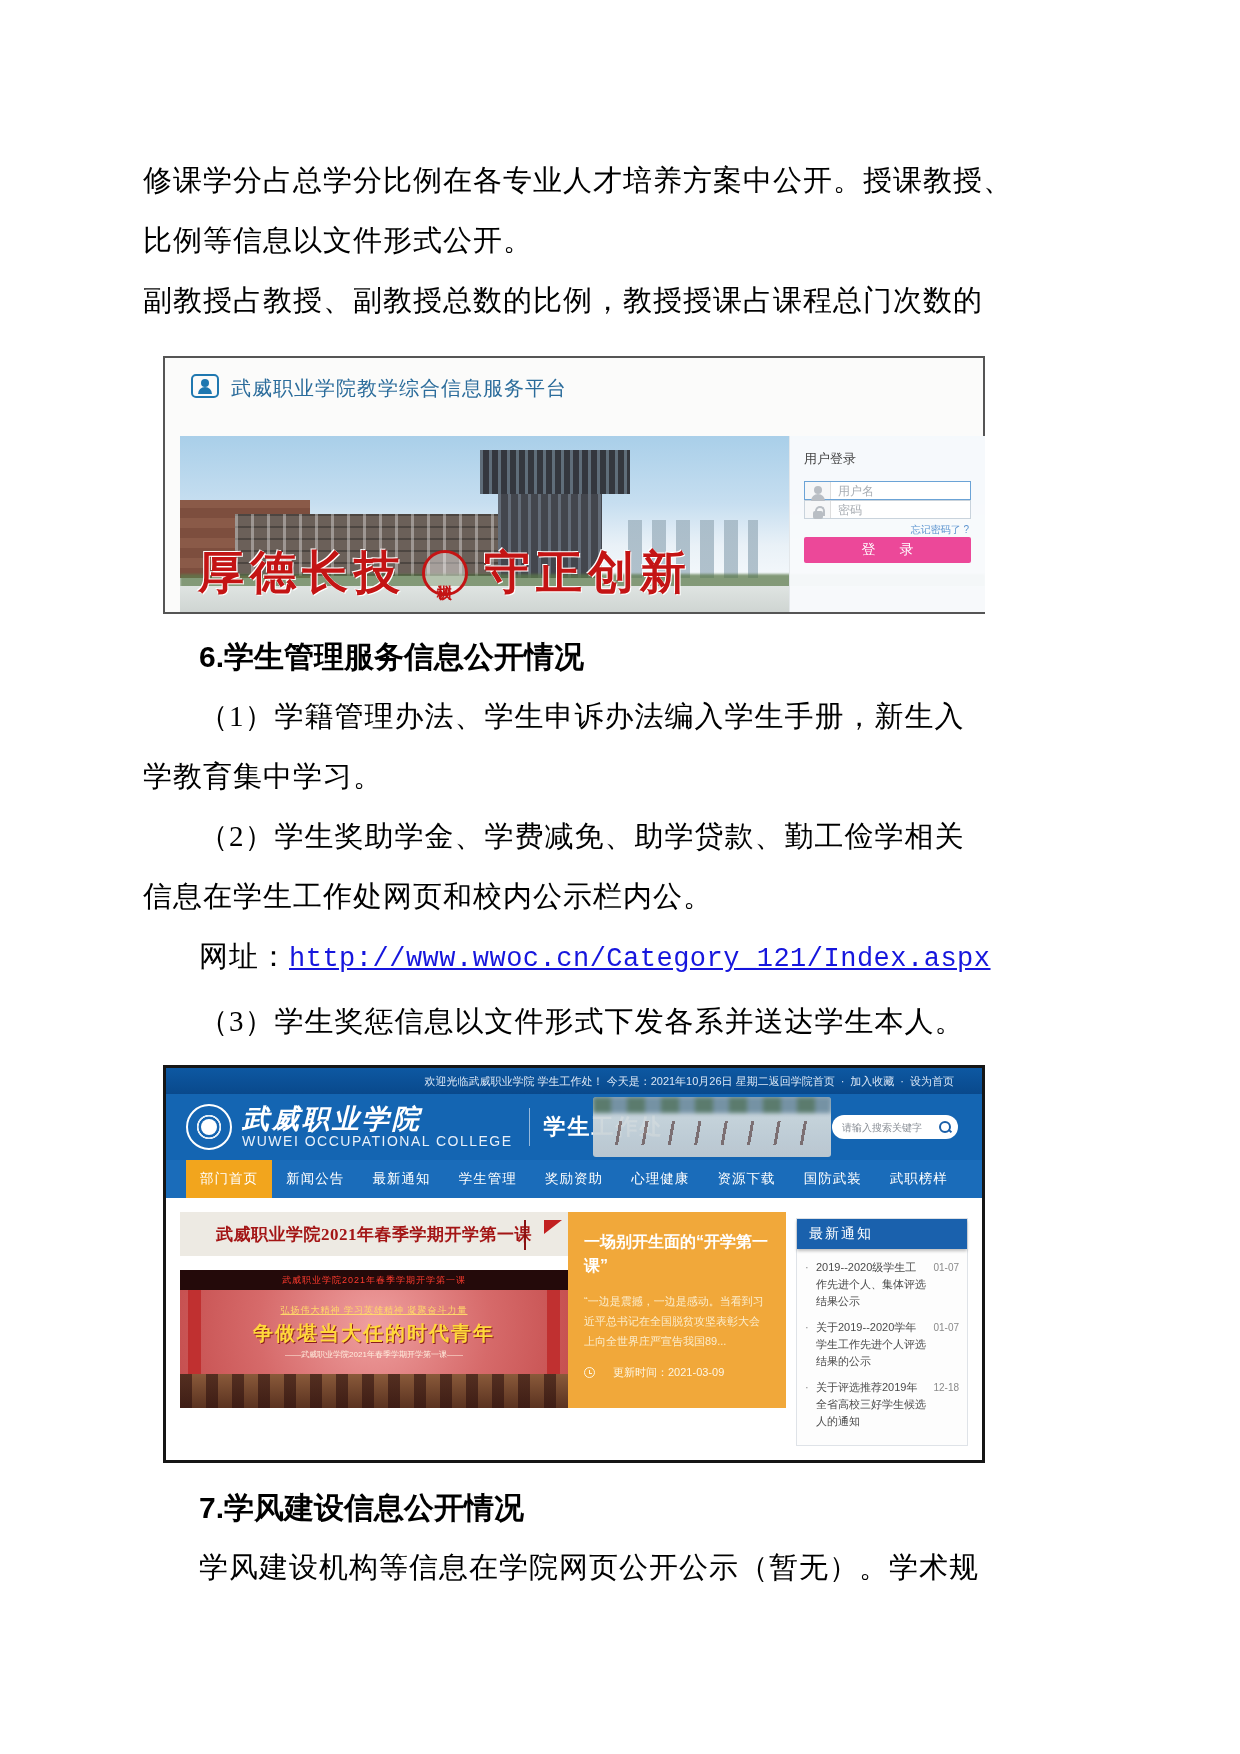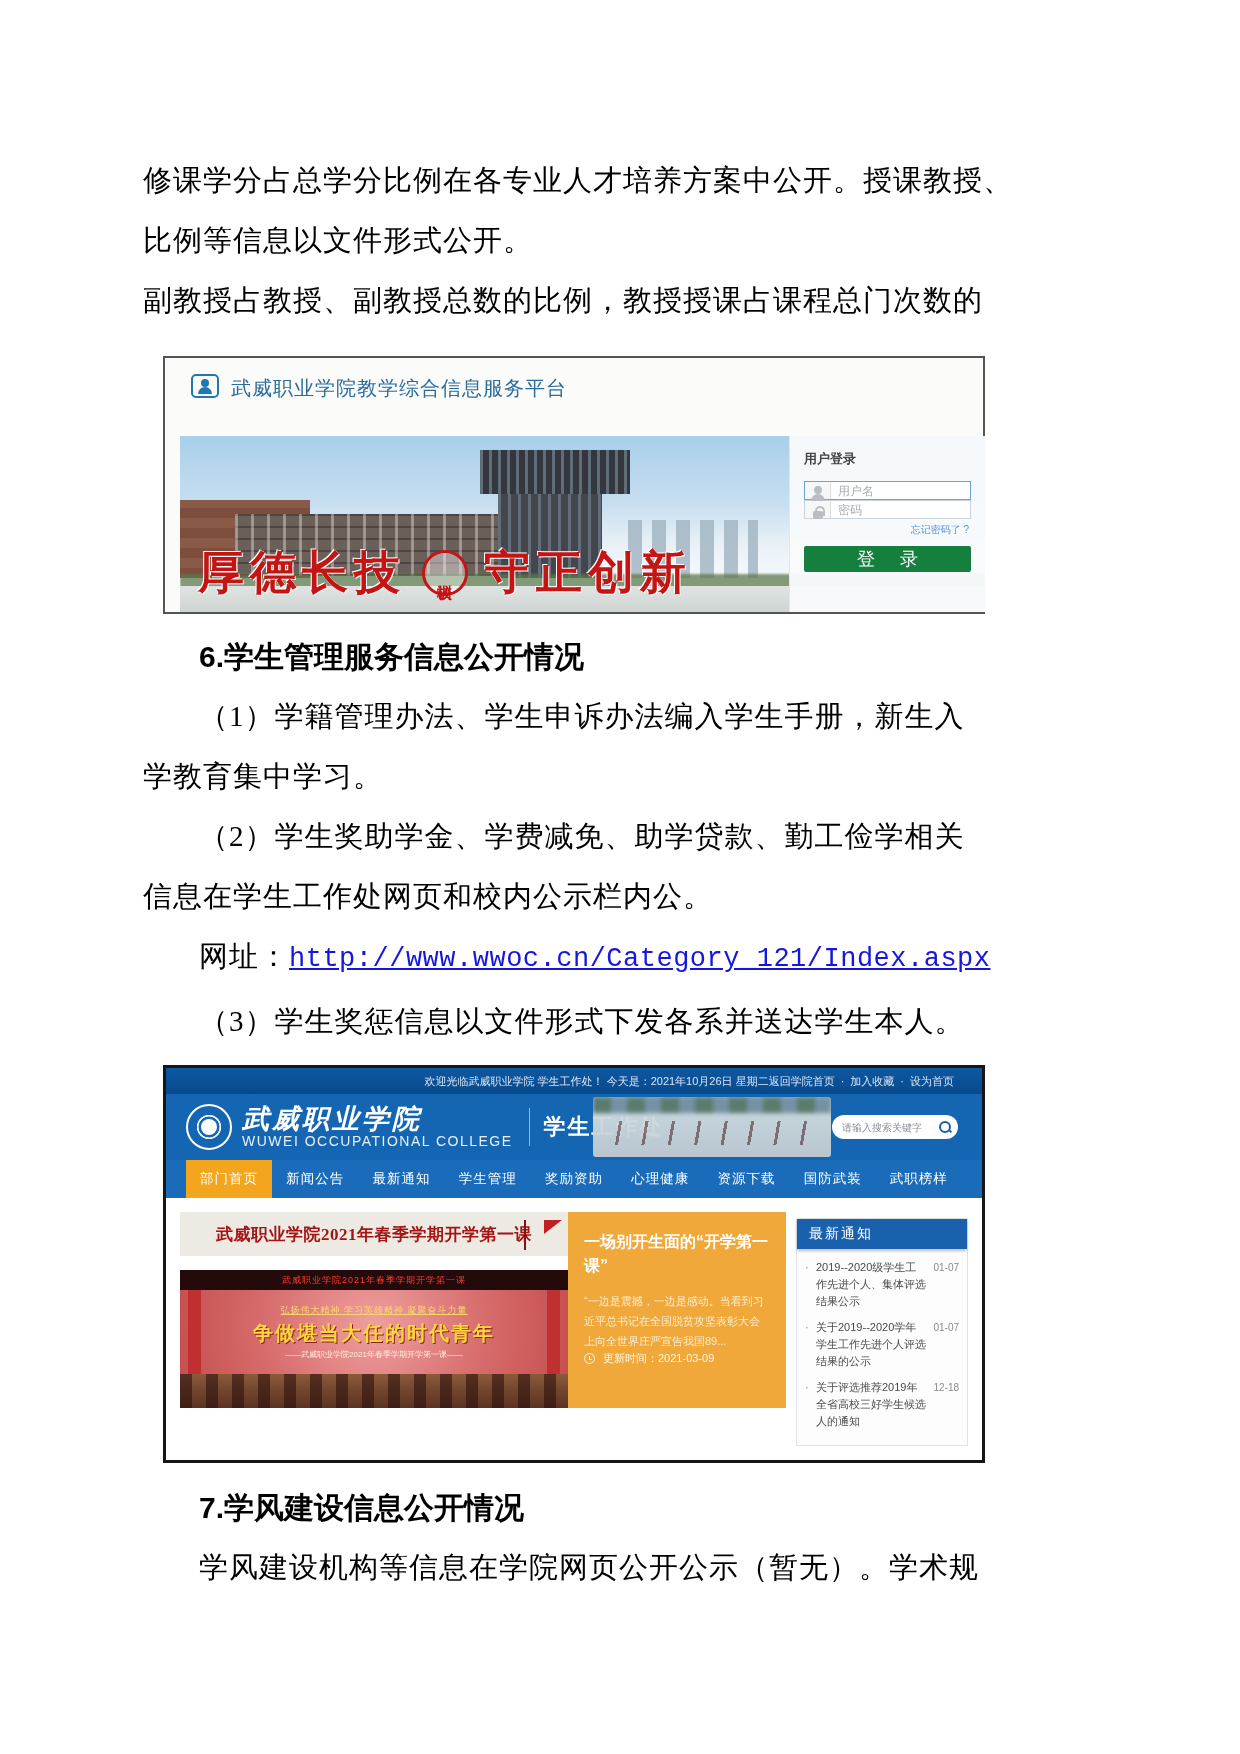--- a/index.html
+++ b/index.html
@@ -42,34 +42,34 @@
   .greens { position:absolute; left:0; bottom:24px; width:100%; height:14px; background:#5d7a4c; opacity:.75; filter:blur(1px); }
   .ground { position:absolute; left:0; bottom:0; width:100%; height:26px; background:linear-gradient(180deg,#dfe4e2,#cfd5d2); }
   .motto-row { position:absolute; left:18px; bottom:8px; display:flex; align-items:center; gap:16px; z-index:3; }
   .motto-text { font-family:"Liberation Serif","DejaVu Serif",serif; font-weight:900; font-size:46px; color:#c41414;
                 letter-spacing:6px; text-shadow:1px 1px 0 #fff,-1px -1px 0 #fff; white-space:nowrap; }
   .motto-seal { width:46px; height:46px; border:3px solid #c41414; border-radius:50%; display:flex; align-items:center;
                 justify-content:center; background:rgba(255,255,255,.4); flex:0 0 auto; }
   .motto-seal span { writing-mode:vertical-rl; text-orientation:upright; font-size:15px; font-weight:700; color:#c41414; line-height:1; }
   .login-panel { position:absolute; right:0; top:0; bottom:0; width:196px; background:rgba(248,250,252,.97);
                  border-left:1px solid #e3e7ea; padding:14px 14px 0 14px; z-index:4; }
-  .login-title { font-size:13px; font-weight:700; color:#444; margin-bottom:13px; }
+  .login-title { font-size:13px; font-weight:400; color:#444; margin-bottom:13px; }
   .login-field { display:flex; height:19px; border:1px solid #c9d3dc; background:#fff; margin-bottom:0; }
   .login-field.focus { border-color:#6ba3d6; }
   .field-icon { width:26px; background:#f6f7f8; border-right:1px solid #ddd; position:relative; flex:0 0 auto; }
   .user-glyph::before { content:""; position:absolute; left:9px; top:4px; width:8px; height:8px; border-radius:50%; background:#b9bec4; }
   .user-glyph::after { content:""; position:absolute; left:6px; top:12px; width:14px; height:8px; border-radius:7px 7px 0 0; background:#b9bec4; }
   .lock-glyph::before { content:""; position:absolute; left:8px; top:10px; width:10px; height:8px; border-radius:2px; background:#b9bec4; }
   .lock-glyph::after { content:""; position:absolute; left:10px; top:5px; width:6px; height:8px; border:2px solid #b9bec4;
                        border-bottom:none; border-radius:5px 5px 0 0; }
   .login-field input { flex:1; border:none; outline:none; background:transparent; font-size:12px; color:#333; padding:0 7px; min-width:0; }
   .login-field input::placeholder { color:#a8adb3; }
   .forgot-link { text-align:right; font-size:10px; color:#5b93cf; margin:4px 2px 0 0; cursor:pointer; }
-  .login-btn { margin-top:9px; width:100%; height:26px; background:#15803d; border:none; border-radius:2px;
-               color:#fff; font-size:18px; letter-spacing:10px; text-indent:10px; cursor:pointer; }
+  .login-btn { width:100%; height:26px; background:#ec4899; border:none; border-radius:2px;
+               color:#fff; font-size:14px; letter-spacing:10px; text-indent:10px; cursor:pointer; }
 
   
   .shot2 { width:822px; margin:14px 0 0 20px; border:3px solid #161616; background:#fff; }
   .s2-topbar { height:26px; background:linear-gradient(180deg,#0d58a2,#09498c); display:flex; align-items:center;
                justify-content:flex-end; padding:0 28px 0 44px; }
   .s2-topbar span { font-size:11px; color:#dbe7f5; }
   .s2-top-links { display:flex; gap:6px; align-items:center; }
   .s2-top-links .lnk { cursor:pointer; }
   .s2-header { height:66px; background:#1465b2; position:relative; display:flex; align-items:center; padding-left:20px; }
   .logo-circle { width:46px; height:46px; border:2px solid #fff; border-radius:50%; position:relative; flex:0 0 auto;
@@ -119,21 +119,21 @@
   .stage-main { font-family:"Liberation Serif","DejaVu Serif",serif; font-weight:900; font-size:20px; color:#ffd83a;
                 letter-spacing:2px; text-shadow:1px 1px 0 #8a1d1d; margin:3px 0 2px; }
   .stage-sub { font-size:8px; color:#ffeede; }
   .hall-floor { height:34px; background:linear-gradient(180deg,#8a5a3a,#5a3220);
                 background-image:repeating-linear-gradient(90deg,rgba(40,12,12,.55) 0 12px,transparent 12px 26px),
                                  linear-gradient(180deg,#8a5a3a,#5a3220); }
   
   .feature { width:218px; height:196px; flex:0 0 auto; background:#f1a83a; padding:18px 16px 0 16px; }
   .feature-title { font-size:16px; font-weight:700; color:#ffffff; line-height:24px; }
   .feature-body { margin-top:13px; font-size:11px; line-height:20px; color:#fbeccb; }
-  .feature-upd { font-size:11px; color:#fdf6e3; display:flex; align-items:center; gap:8px; }
+  .feature-upd { margin-top:14px; font-size:11px; color:#fdf6e3; display:flex; align-items:center; gap:18px; }
   .clock-icon { width:11px; height:11px; border:1px solid #fdf6e3; border-radius:50%; position:relative; flex:0 0 auto; }
   .clock-icon::before { content:""; position:absolute; left:4px; top:2px; width:1px; height:4px; background:#fdf6e3; }
   .clock-icon::after { content:""; position:absolute; left:4px; top:5px; width:3px; height:1px; background:#fdf6e3; }
   
   .news { flex:1; margin:6px 0 4px 10px; border:1px solid #dfe3e8; background:#fdfdfd; display:flex; flex-direction:column; }
   .news-header { height:30px; background:#1a61ad; display:flex; align-items:center; padding-left:12px;
                  box-shadow:0 2px 3px rgba(0,0,0,.25); }
   .news-title { font-size:14px; color:#fff; letter-spacing:2px; }
   .news-list { padding:10px 8px 6px 8px; }
   .news-item { display:flex; align-items:flex-start; margin-bottom:9px; cursor:pointer; }

